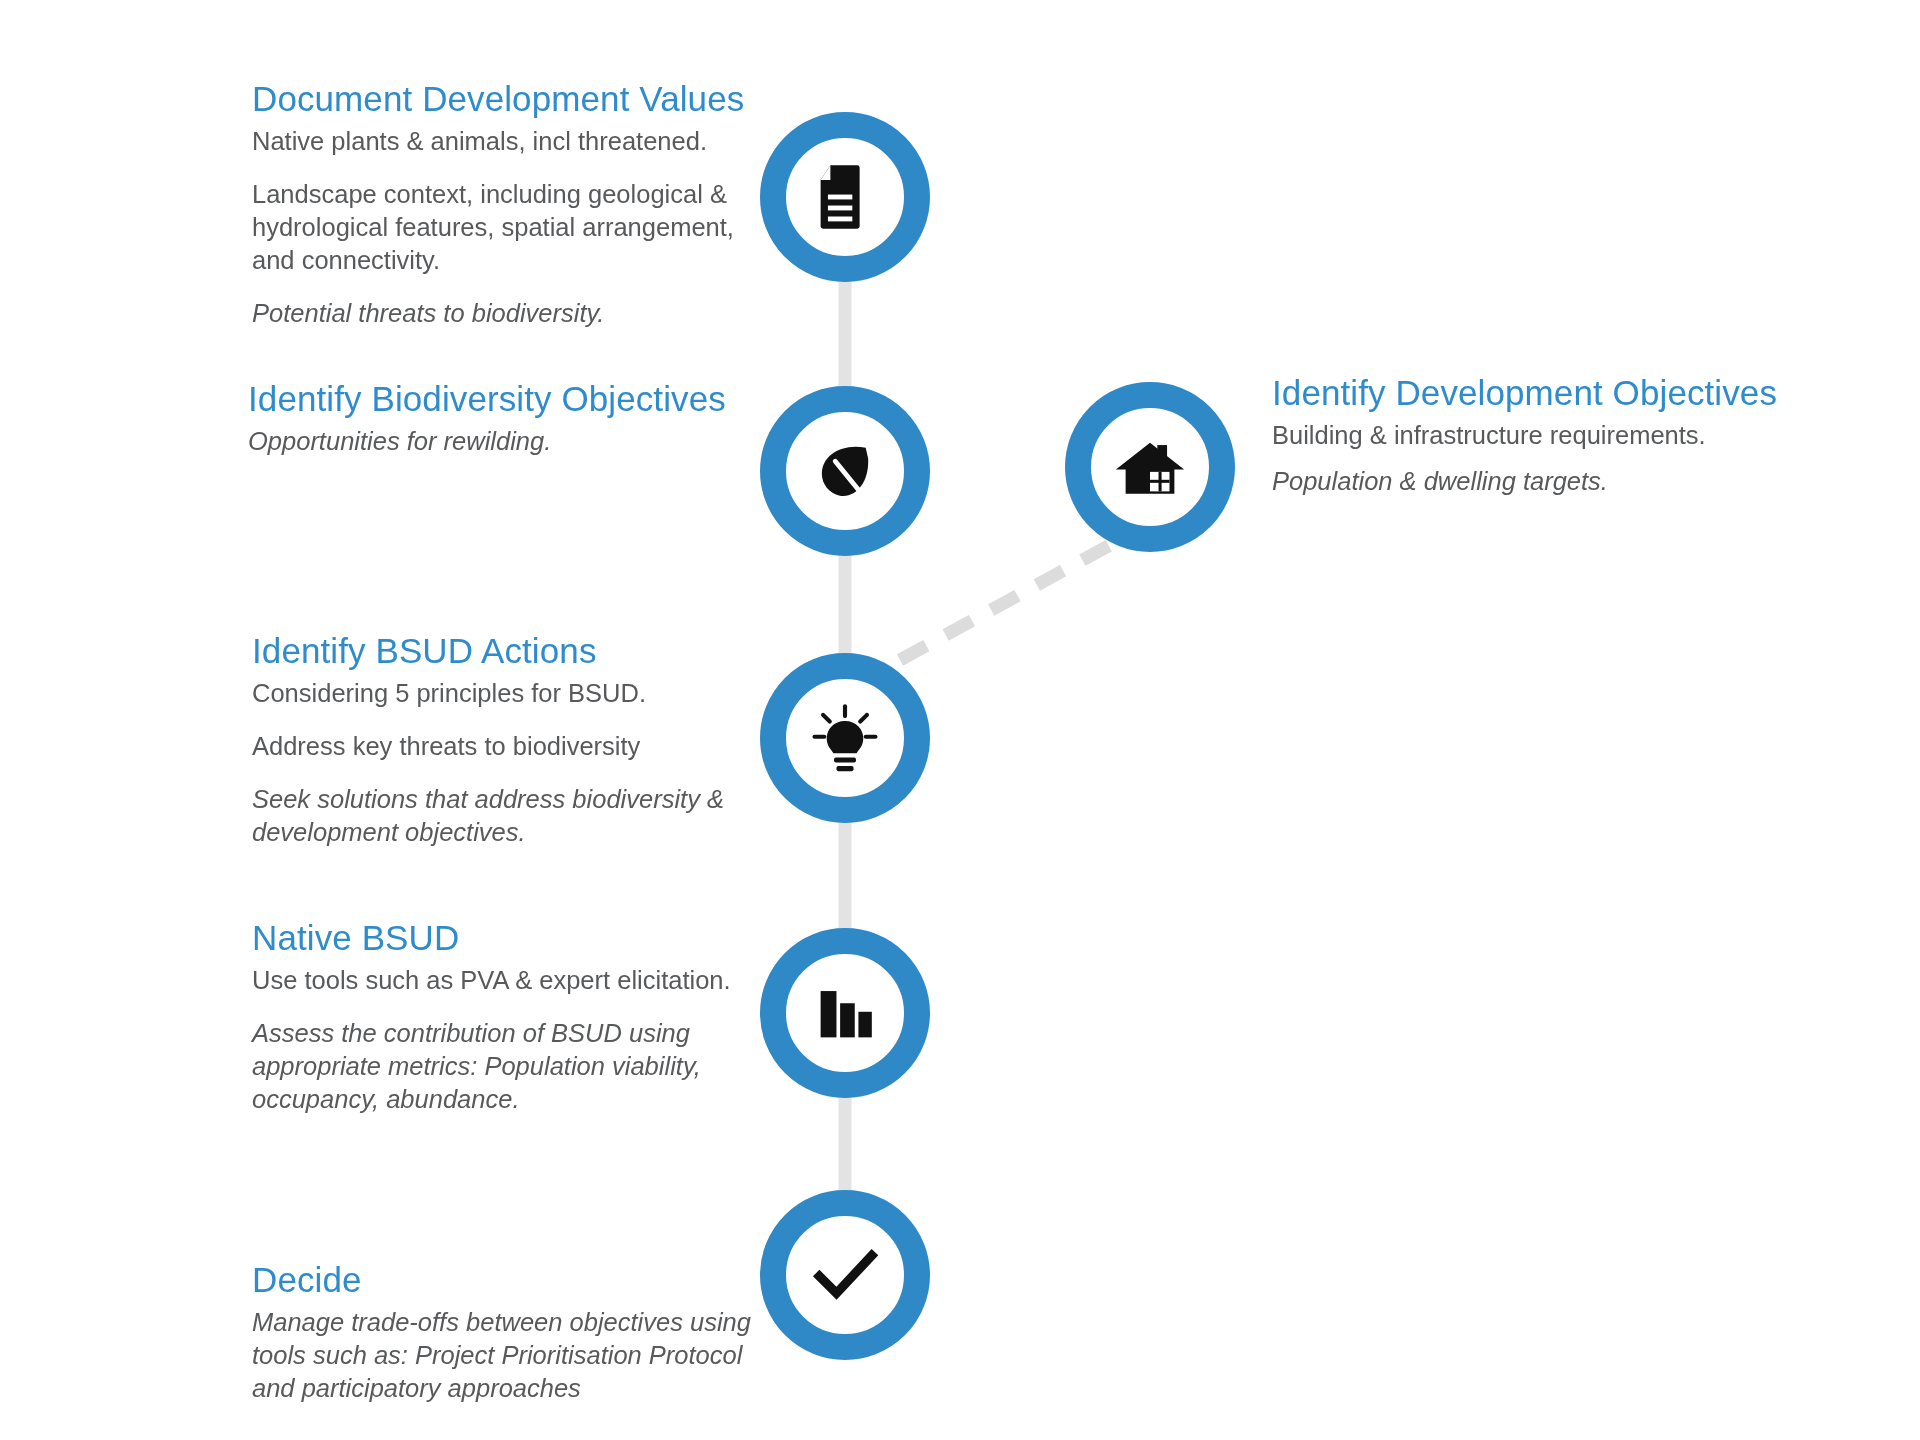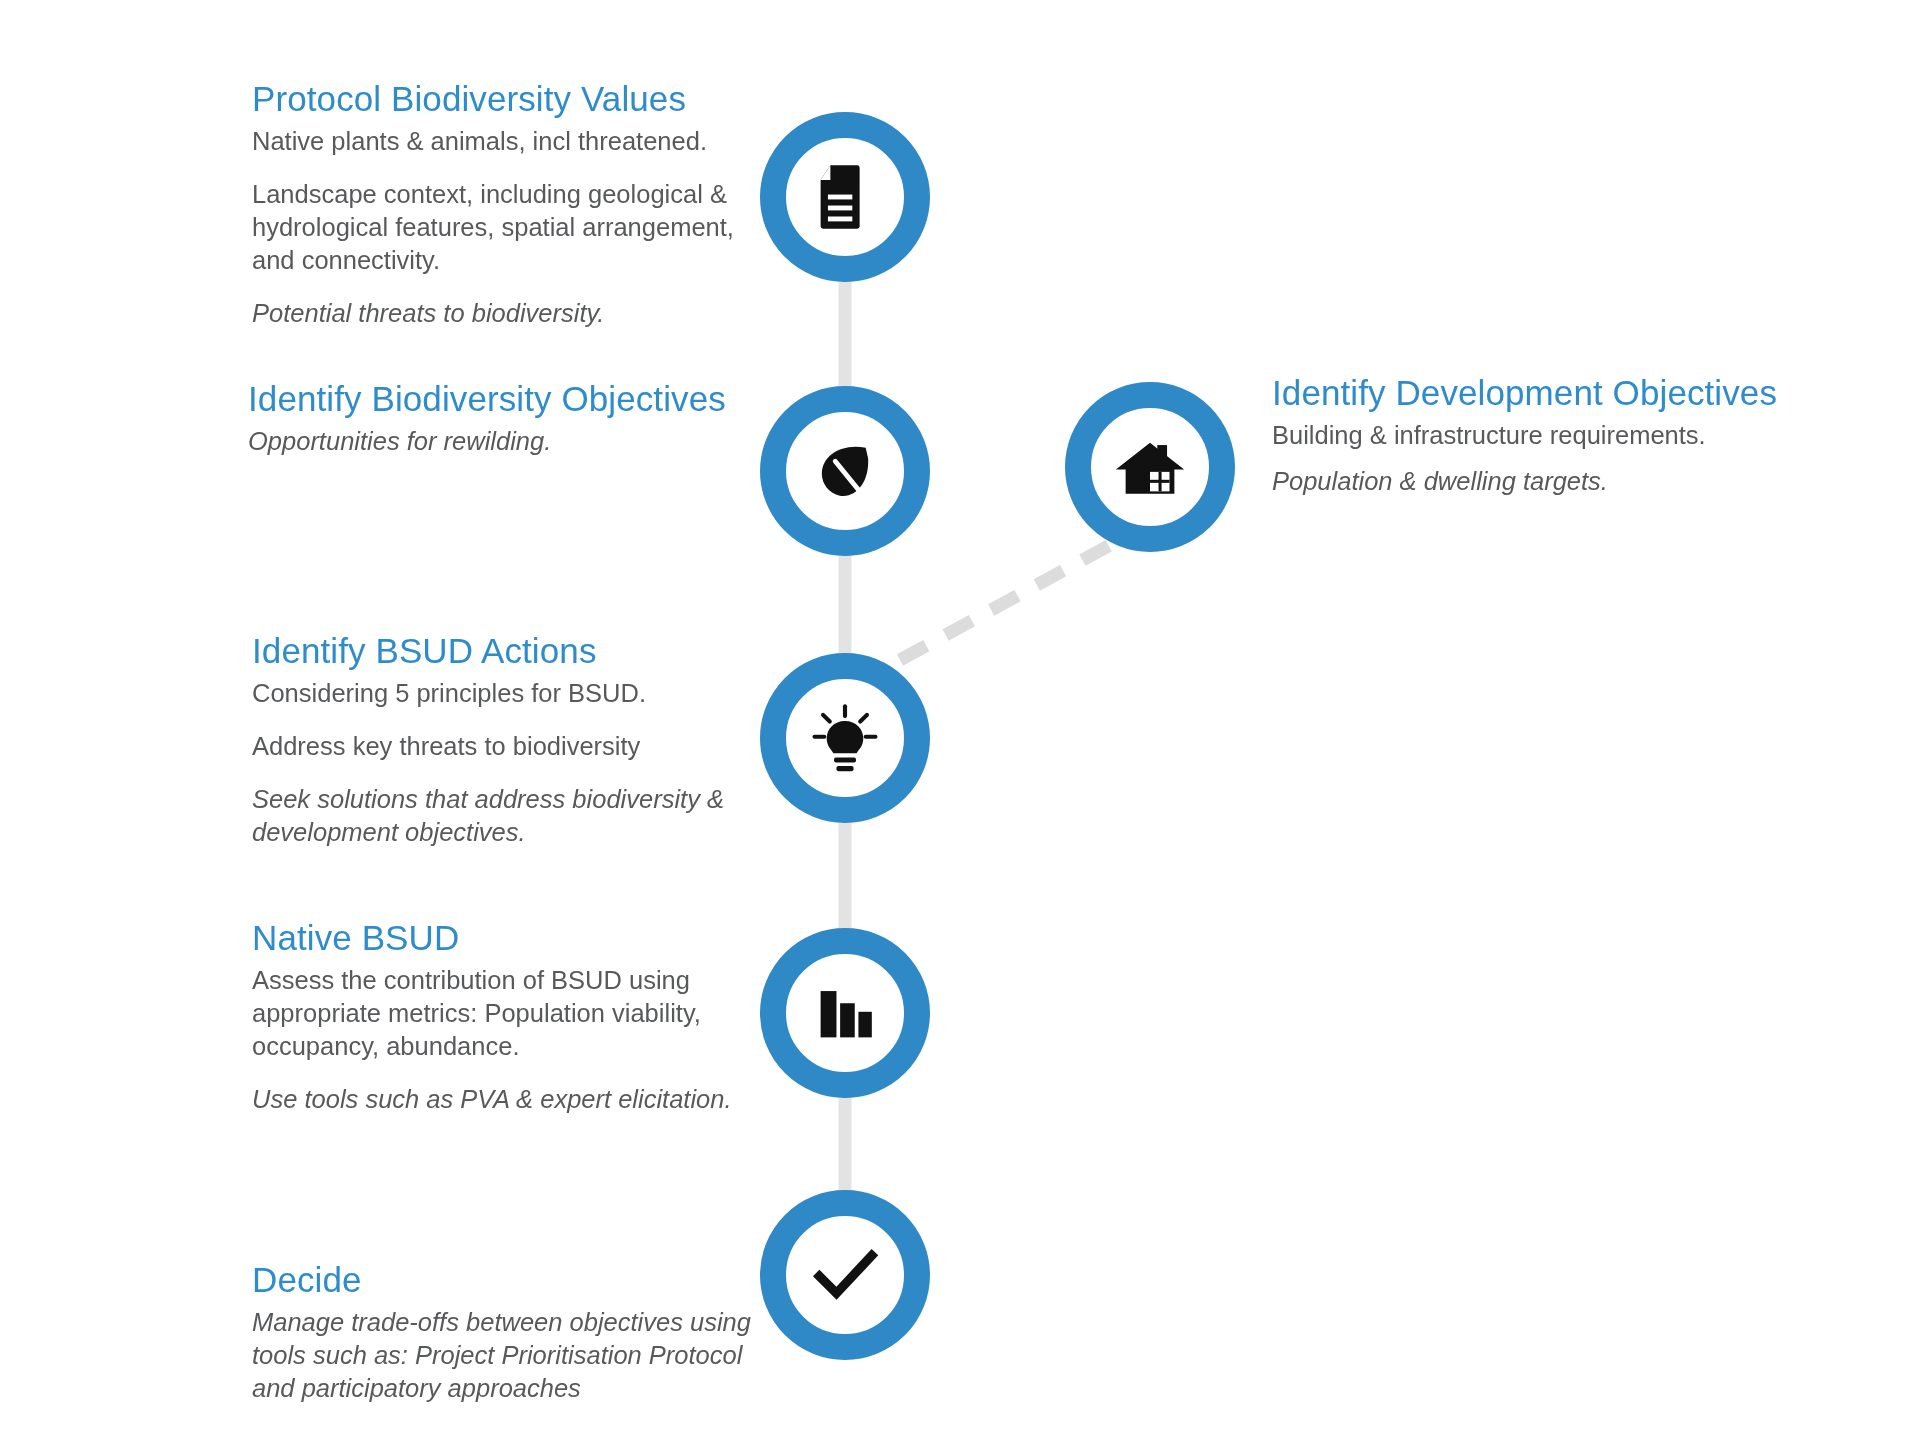--- a/index.html
+++ b/index.html
@@ -93,21 +93,21 @@
 
   <svg id="connector-layer" viewBox="0 0 1920 1440" xmlns="http://www.w3.org/2000/svg">
     <line x1="845" y1="195" x2="845" y2="470" stroke="#e3e3e3" stroke-width="13"></line>
     <line x1="845" y1="420" x2="845" y2="745" stroke="#e3e3e3" stroke-width="13"></line>
     <line x1="845" y1="660" x2="845" y2="1015" stroke="#e3e3e3" stroke-width="13"></line>
     <line x1="845" y1="940" x2="845" y2="1275" stroke="#e3e3e3" stroke-width="13"></line>
     <line x1="900" y1="660" x2="1110" y2="545" stroke="#dcdcdc" stroke-width="13" stroke-dasharray="30 22" stroke-linecap="butt"></line>
   </svg>
 
   <div class="block block-left" style="left:252px; top:78px; width:500px;">
-    <h2>Protocol Biodiversity Values</h2>
+    <h2>Document Development Values</h2>
     <p>Native plants &amp; animals, incl threatened.</p>
     <p>Landscape context, including geological &amp; hydrological features, spatial arrangement, and connectivity.</p>
     <p>Potential threats to biodiversity.</p>
   </div>
   <div class="node node-main" style="left:760px; top:112px;">
     <svg class="node-icon" viewBox="0 0 64 64" xmlns="http://www.w3.org/2000/svg">
       <path fill="#111111" d="M20 6 h22 a2 2 0 0 1 2 2 v48 a2 2 0 0 1 -2 2 h-28 a2 2 0 0 1 -2 -2 v-38 z"></path>
       <path fill="#ffffff" d="M20 6 L12 18 h8 z"></path>
       <rect fill="#ffffff" x="18" y="30" width="20" height="4"></rect>
       <rect fill="#ffffff" x="18" y="39" width="20" height="4"></rect>
@@ -157,22 +157,22 @@
         <line x1="57" y1="31" x2="49" y2="31"></line>
       </g>
       <path fill="#111111" d="M32 18 c-9 0 -15 6.5 -15 14.5 c0 6 3.5 9 5.5 12 h19 c2 -3 5.5 -6 5.5 -12 C47 24.5 41 18 32 18 z"></path>
       <rect fill="#111111" x="23" y="48" width="18" height="4.2" rx="1.5"></rect>
       <rect fill="#111111" x="25" y="55" width="14" height="4.2" rx="1.5"></rect>
     </svg>
   </div>
 
   <div class="block block-left" style="left:252px; top:917px; width:520px;">
     <h2>Native BSUD</h2>
+    <p>Use tools such as PVA &amp; expert elicitation.</p>
     <p>Assess the contribution of BSUD using appropriate metrics: Population viability, occupancy, abundance.</p>
-    <p>Use tools such as PVA &amp; expert elicitation.</p>
   </div>
   <div class="node node-main" style="left:760px; top:928px;">
     <svg class="node-icon" viewBox="0 0 64 64" xmlns="http://www.w3.org/2000/svg">
       <rect fill="#111111" x="12" y="14" width="13" height="38"></rect>
       <rect fill="#111111" x="28" y="24" width="12" height="28"></rect>
       <rect fill="#111111" x="43" y="31" width="11" height="21"></rect>
     </svg>
   </div>
 
   <div class="block block-left" style="left:252px; top:1227px; width:520px;margin-top:32px;">

